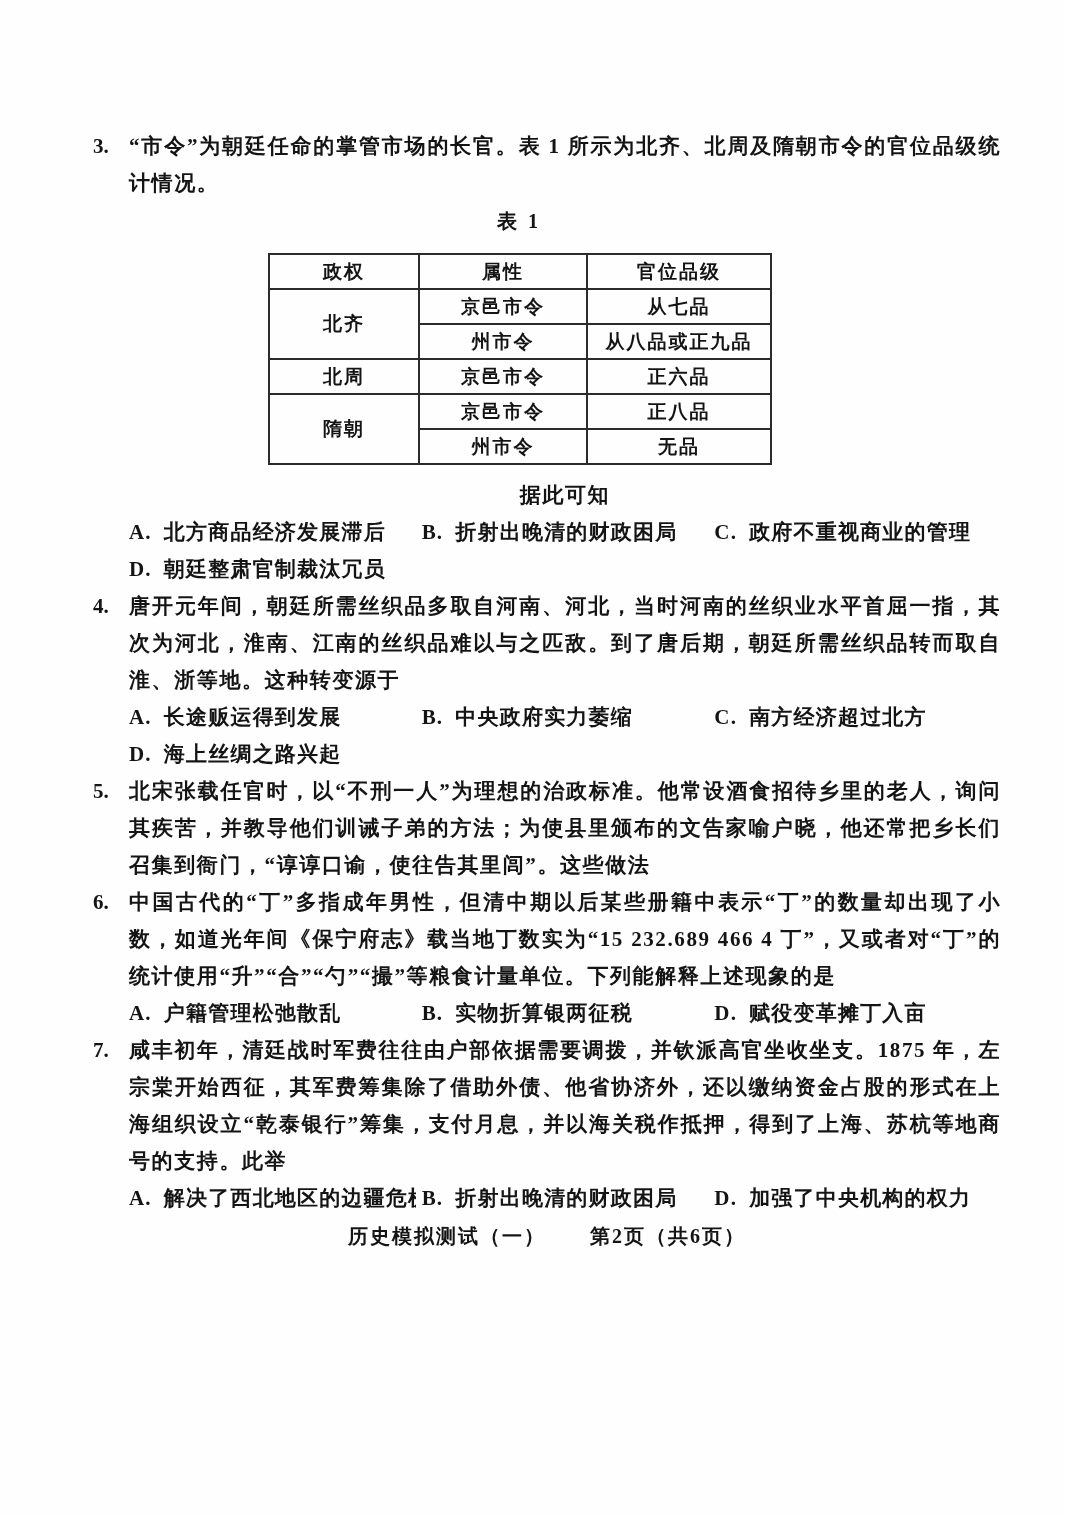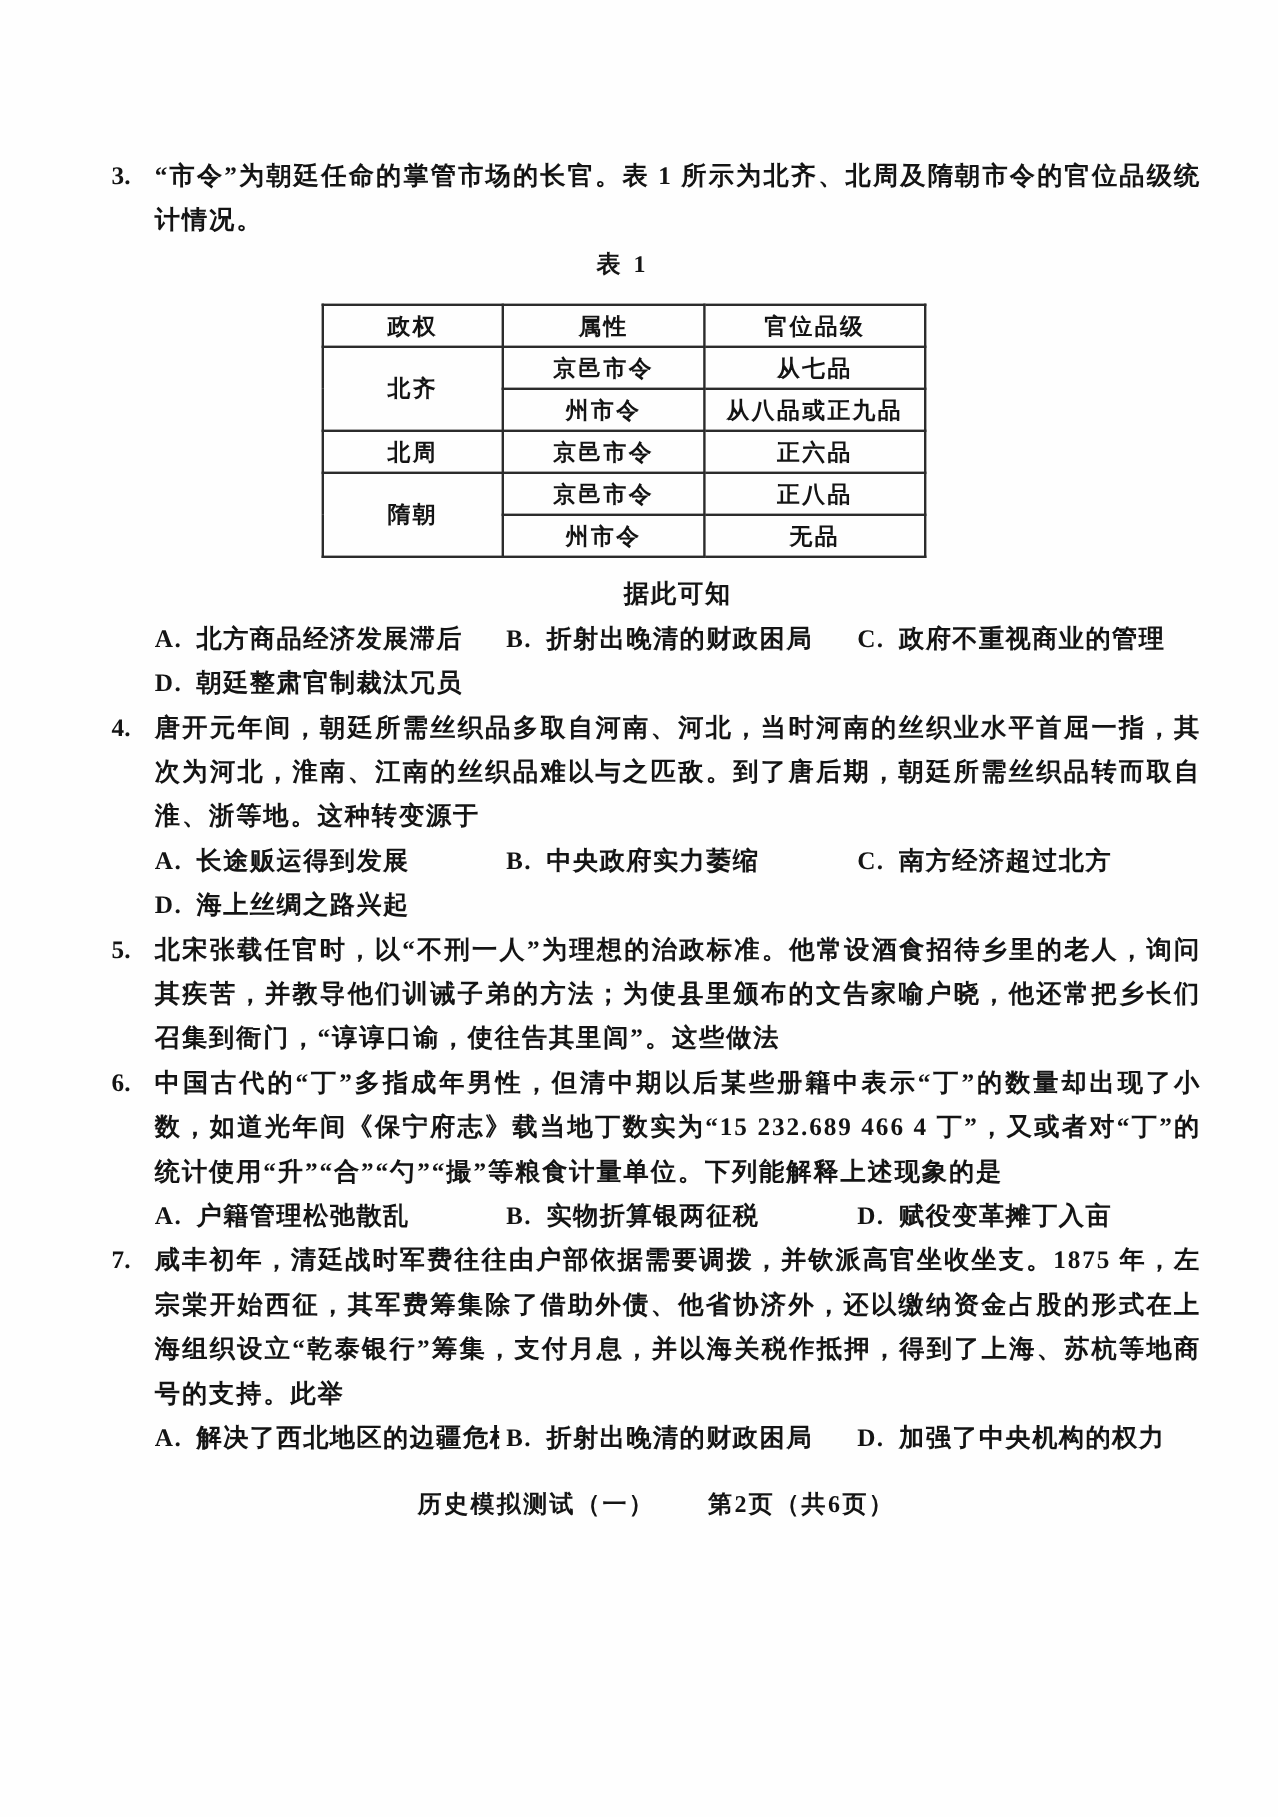--- a/index.html
+++ b/index.html
@@ -65,21 +65,21 @@
     text-align: center;
     vertical-align: middle;
     font-size: 19px;
     font-weight: 600;
     letter-spacing: 2px;
     height: 35px;
     padding: 2px 4px;
   }
 
   .footer {
-    margin-top: 20px;
+    margin-top: 2px;
     text-align: center;
     font-size: 20px;
     line-height: 34px;
     letter-spacing: 2px;
   }
 </style>
 </head>
 <body>
 
 <div class="page">

